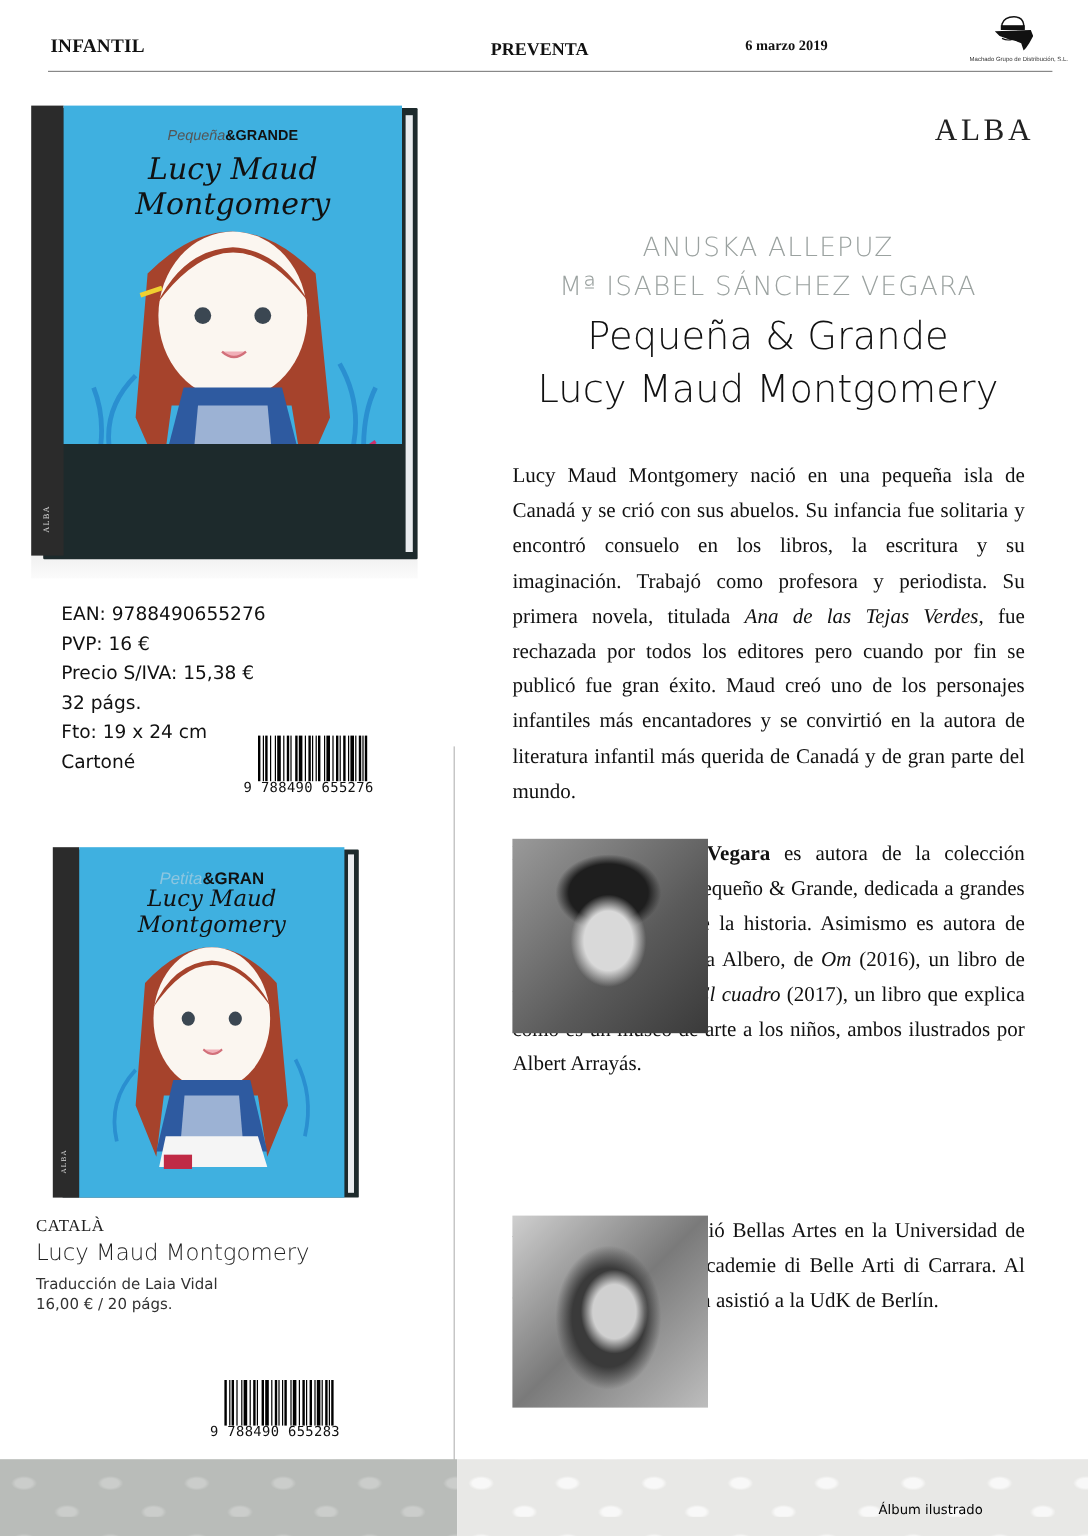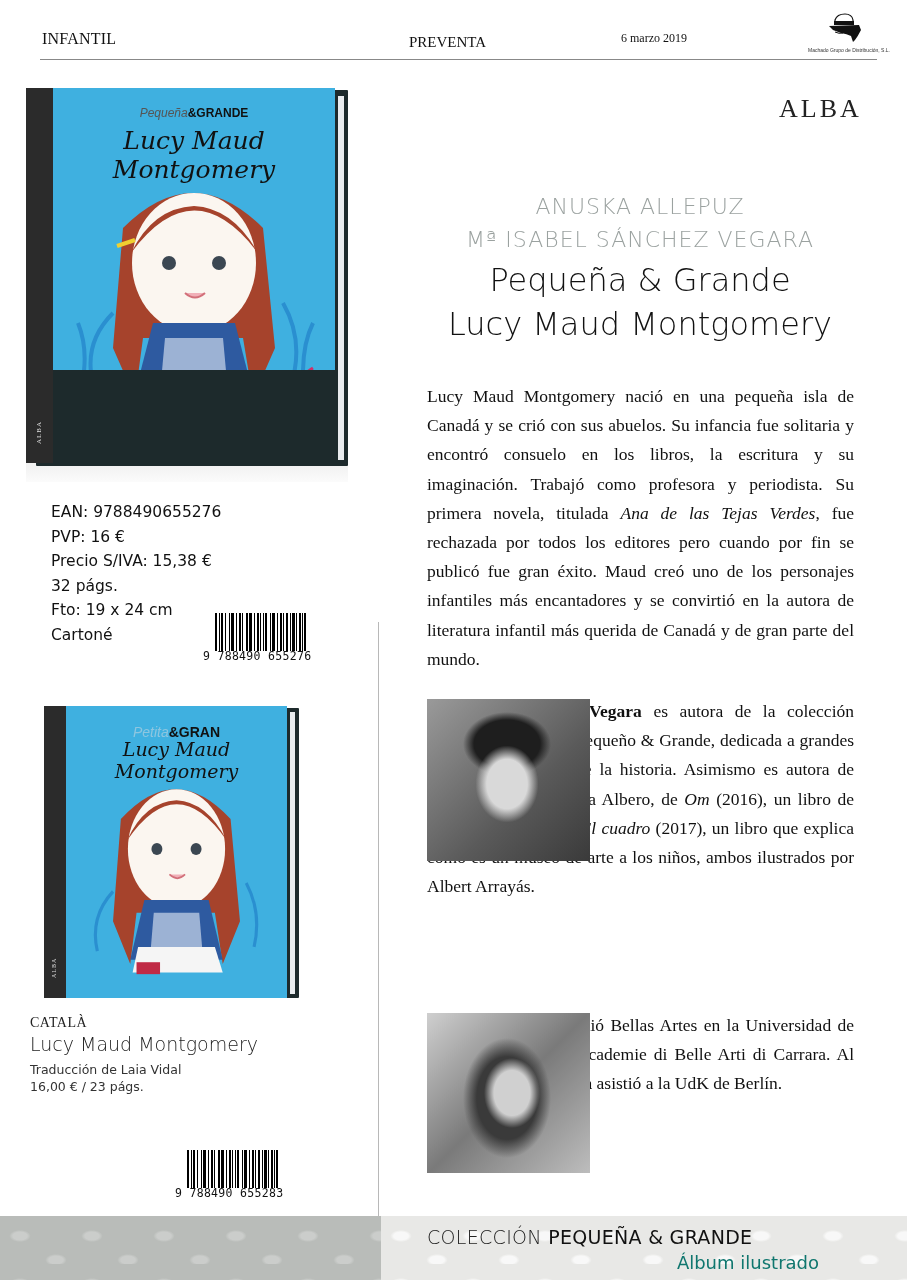--- a/index.html
+++ b/index.html
@@ -1,20 +1,20 @@
 <!DOCTYPE html>
 <html><head>
 <meta charset="utf-8">
 <style>
   * { box-sizing: border-box; margin: 0; padding: 0; }
   html, body { width: 907px; height: 1280px; background: #ffffff; overflow: hidden; }
   body { position: relative; font-family: "Liberation Serif", serif; color: #1a1a1a; }
 
   
-  .hdr-text { position: absolute; font-family: "Liberation Serif", serif; font-weight: normal; color: #111; }
+  .hdr-text { position: absolute; font-family: "Liberation Serif", serif; font-weight: bold; color: #111; }
   .hdr-infantil { left: 42px; top: 30px; font-size: 16px; letter-spacing: 0.2px; }
   .hdr-preventa { left: 409px; top: 34px; font-size: 15px; }
   .hdr-date { left: 621px; top: 31px; font-size: 12px; }
   .hdr-rule { position: absolute; left: 40px; top: 59px; width: 837px; height: 1px; background: #888; }
   .logo { position: absolute; left: 808px; top: 12px; width: 72px; height: 44px; text-align: center; }
   .logo svg { display: block; margin: 0 auto; }
   .logo-caption { font-family: "Liberation Sans", sans-serif; font-size: 5px; color: #333; white-space: nowrap; margin-top: 1px; }
 
   .alba-brand { position: absolute; left: 779px; top: 94px; font-family: "Liberation Serif", serif; font-size: 26px; letter-spacing: 3px; color: #222; }
 
@@ -61,21 +61,21 @@
       radial-gradient(ellipse 18px 10px at 20px 20px, rgba(255,255,255,0.25) 40%, transparent 60%),
       radial-gradient(ellipse 18px 10px at 56px 44px, rgba(255,255,255,0.25) 40%, transparent 60%);
       background-size: 72px 48px; }
   .footer .right-pat { position: absolute; left: 381px; top: 0; width: 526px; height: 64px; background-color: #e8e8e6; background-image:
       radial-gradient(ellipse 18px 10px at 20px 20px, rgba(255,255,255,0.7) 40%, transparent 60%),
       radial-gradient(ellipse 18px 10px at 56px 44px, rgba(255,255,255,0.7) 40%, transparent 60%);
       background-size: 72px 48px; }
   .footer .col { position: absolute; left: 427px; top: 10px; font-family: "DejaVu Sans", sans-serif; font-size: 19px; color: #222; letter-spacing: 0.3px; }
   .footer .col .thin { font-weight: 300; }
   .footer .col .strong { font-weight: 500; color: #111; }
-  .footer .album { position: absolute; right: 88px; top: 36px; font-family: "DejaVu Sans", sans-serif; font-size: 18px; color: #0f766e; }
+  .footer .album { position: absolute; right: 88px; top: 36px; font-family: "DejaVu Sans", sans-serif; font-size: 11px; color: #000000; }
 </style>
 </head>
 <body>
 
 <div class="hdr-text hdr-infantil">INFANTIL</div>
 <div class="hdr-text hdr-preventa">PREVENTA</div>
 <div class="hdr-text hdr-date">6 marzo 2019</div>
 <div class="logo">
   <svg width="38" height="34" viewBox="0 0 38 34">
     <path d="M10 8 Q12 2 20 2 Q27 2 28 8 L28 12 L10 12 Z" fill="#fff" stroke="#111" stroke-width="1.2"></path>
@@ -194,21 +194,21 @@
       <path d="M92 210 L190 210 L200 240 L85 240 Z" fill="#f5f5f5"></path>
       <rect x="90" y="228" width="30" height="14" fill="#c02a45"></rect>
     </svg>
   </div>
 </div>
 
 <div class="ca">
   <div class="ca-lang">CATALÀ</div>
   <div class="ca-title">Lucy Maud Montgomery</div>
   <div class="ca-sub" style="margin-top:3px;">Traducción de Laia Vidal</div>
-  <div class="ca-sub">16,00 € / 23 págs.</div>
+  <div class="ca-sub">16,00 € / 20 págs.</div>
 </div>
 
 <div class="barcode" style="left:175px; top:1150px;">
   <div class="bars" style="margin-left:12px;">
     <span style="width:2px;margin-right:2px"></span>
       <span style="width:1px;margin-right:1px"></span>
       <span style="width:2px;margin-right:2px"></span>
       <span style="width:1px;margin-right:3px"></span>
       <span style="width:1px;margin-right:1px"></span>
       <span style="width:3px;margin-right:2px"></span>
@@ -257,18 +257,14 @@
 </div>
 
 <div class="para" style="top:1011px;">
   <div class="photo float-photo" style="height:160px; background: radial-gradient(ellipse 40px 50px at 85px 80px, #d0d0d0 45%, transparent 70%), radial-gradient(ellipse 55px 75px at 80px 85px, #3a3a3a 55%, transparent 80%), linear-gradient(135deg, #cfcfcf, #7a7a7a 50%, #bdbdbd);"></div>
   <b>Anuska Allepuz</b><span> estudió Bellas Artes en la Universidad de Salamanca y en la Accademie di Belle Arti di Carrara. Al terminar su licenciatura asistió a la UdK de Berlín.</span>
 </div>
 
 <div class="footer">
   <div class="left-pat"></div>
   <div class="right-pat"></div>
-  <div class="col">
-    <span class="thin">COLECCIÓN</span>
-    <span class="strong">PEQUEÑA &amp; GRANDE</span>
-  </div>
   <div class="album">Álbum ilustrado</div>
 </div>
 
 </body></html>

